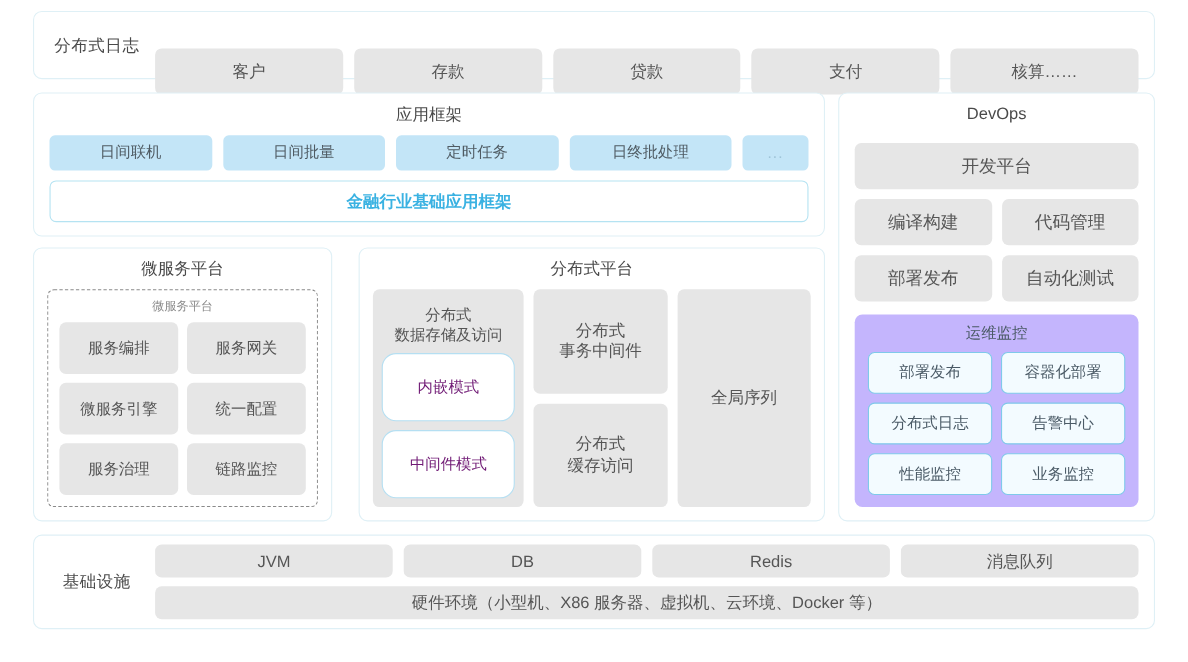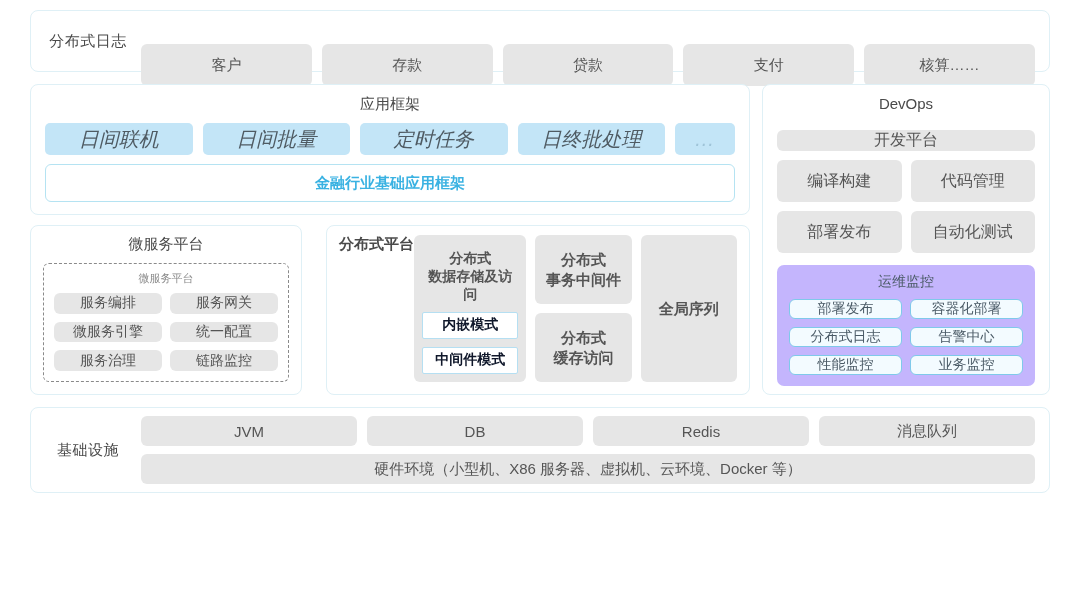--- a/index.html
+++ b/index.html
@@ -67,21 +67,21 @@
   .biz-items .gray-tile {
     flex: 1 1 0;
     height: 42px;
   }
 
   
   .middle {
     display: flex;
     gap: 12px;
     margin-top: 12px;
-    height: 311px;
+    height: 390px;
   }
   .mid-left {
     flex: 1 1 auto;
     display: flex;
     flex-direction: column;
     gap: 10px;
   }
   .mid-right {
     flex: 0 0 288px;
     display: flex;
@@ -105,24 +105,23 @@
     gap: 10px;
     margin-bottom: 9px;
   }
   .blue-tag {
     background: #c3e5f7;
     border-radius: 5px;
     height: 32px;
     display: flex;
     align-items: center;
     justify-content: center;
-    font-size: 20px;
+    font-size: 14px;
     color: #4f5b63;
     flex: 1 1 0;
-    font-style: italic;
   }
   .blue-tag.narrow {
     flex: 0 0 60px;
     color: #9fc4d8;
     letter-spacing: 1px;
   }
   .frame-bar {
     border: 1px solid #b5e3f2;
     border-radius: 6px;
     height: 36px;
@@ -167,22 +166,21 @@
     gap: 8px;
   }
   .grid2 .gray-tile {
     font-size: 14px;
   }
 
   .dist-panel {
     flex: 1 1 auto;
     padding: 9px 12px 12px 12px;
     display: flex;
-    flex-direction: row;
-    font-weight: bold;
+    flex-direction: column;
   }
   .dist-body {
     flex: 1 1 auto;
     display: flex;
     gap: 9px;
   }
   .dist-col-first {
     flex: 1 1 0;
     background: #e6e6e6;
     border-radius: 6px;
@@ -194,27 +192,27 @@
   .dist-col-first-title {
     text-align: center;
     font-size: 14px;
     color: #555555;
     line-height: 1.3;
     padding: 6px 0 8px 0;
   }
   .white-sub {
     background: #ffffff;
     border: 1px solid #b5dff2;
-    border-radius: 2px;
-    flex: 1 1 0;
-    display: flex;
-    align-items: center;
-    justify-content: center;
-    font-size: 14px;
-    color: #0f172a;
+    border-radius: 13px;
+    flex: 1 1 0;
+    display: flex;
+    align-items: center;
+    justify-content: center;
+    font-size: 14px;
+    color: #701a75;
     margin-bottom: 8px;
   }
   .white-sub:last-child { margin-bottom: 0; }
   .dist-col {
     flex: 1 1 0;
     display: flex;
     flex-direction: column;
     gap: 9px;
   }
   .dist-col .gray-tile {

